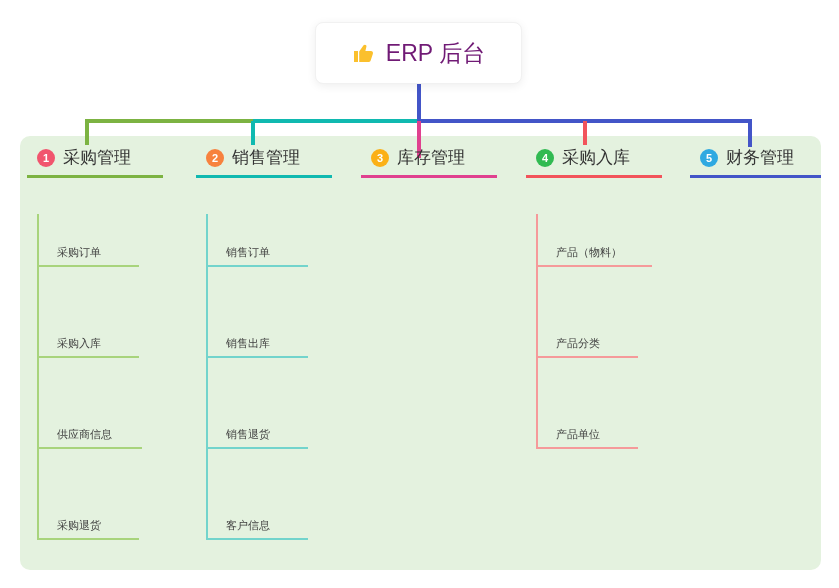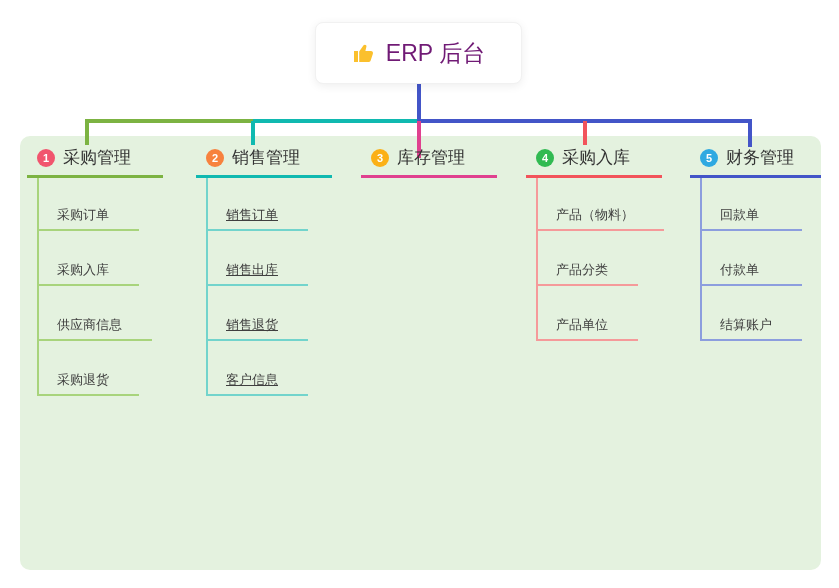--- a/index.html
+++ b/index.html
@@ -41,28 +41,28 @@
            font-size:17px;color:#333;line-height:22px;}
   .b5 .bheader{width:131px;}
   .badge{width:18px;height:18px;min-width:18px;border-radius:50%;color:#fff;
          font-size:11px;font-weight:bold;display:flex;align-items:center;
          justify-content:center;line-height:1;}
 
   .children{margin-left:10px;border-left:2px solid;width:max-content;}
   .child{position:relative;width:max-content;min-width:100px;height:55px;
          box-sizing:border-box;border-bottom:2px solid;
          padding:0 30px 0 18px;display:flex;align-items:flex-end;
-         font-size:13px;color:#3f3f3f;}
+         font-size:11px;color:#3f3f3f;margin-top:36px;}
   .child:first-child{height:53px;}
   .child span{margin-bottom:5px;white-space:nowrap;}
 
   .b1 .bheader{border-color:#7cb342;} .b1 .badge{background:#f1556e;}
   .b1 .children,.b1 .child{border-color:#a8d47c;}
   .b2 .bheader{border-color:#10b9b0;} .b2 .badge{background:#f7823e;}
-  .b2 .children,.b2 .child{border-color:#72d4cc;text-decoration:underline;}
+  .b2 .children,.b2 .child{border-color:#72d4cc;}
   .b3 .bheader{border-color:#e0418f;} .b3 .badge{background:#fbb017;}
   .b3 .children,.b3 .child{border-color:#f183bd;}
   .b4 .bheader{border-color:#f2545b;} .b4 .badge{background:#31ba52;}
   .b4 .children,.b4 .child{border-color:#f59a9a;}
   .b5 .bheader{border-color:#4355c8;} .b5 .badge{background:#2fa9e1;}
   .b5 .children,.b5 .child{border-color:#8c9ede;}
 </style>
 </head>
 <body>
 
@@ -152,26 +152,15 @@
           <span>产品单位</span>
         </div>
     </div>
   </div>
 
   <div class="col b5">
     <div class="bheader">
       <span class="badge">5</span>
       <span>财务管理</span>
     </div>
-    <div class="children">
-      <div class="child">
-          <span>回款单</span>
-        </div>
-      <div class="child">
-          <span>付款单</span>
-        </div>
-      <div class="child">
-          <span>结算账户</span>
-        </div>
-    </div>
   </div>
 
 </div>
 
 </body></html>

